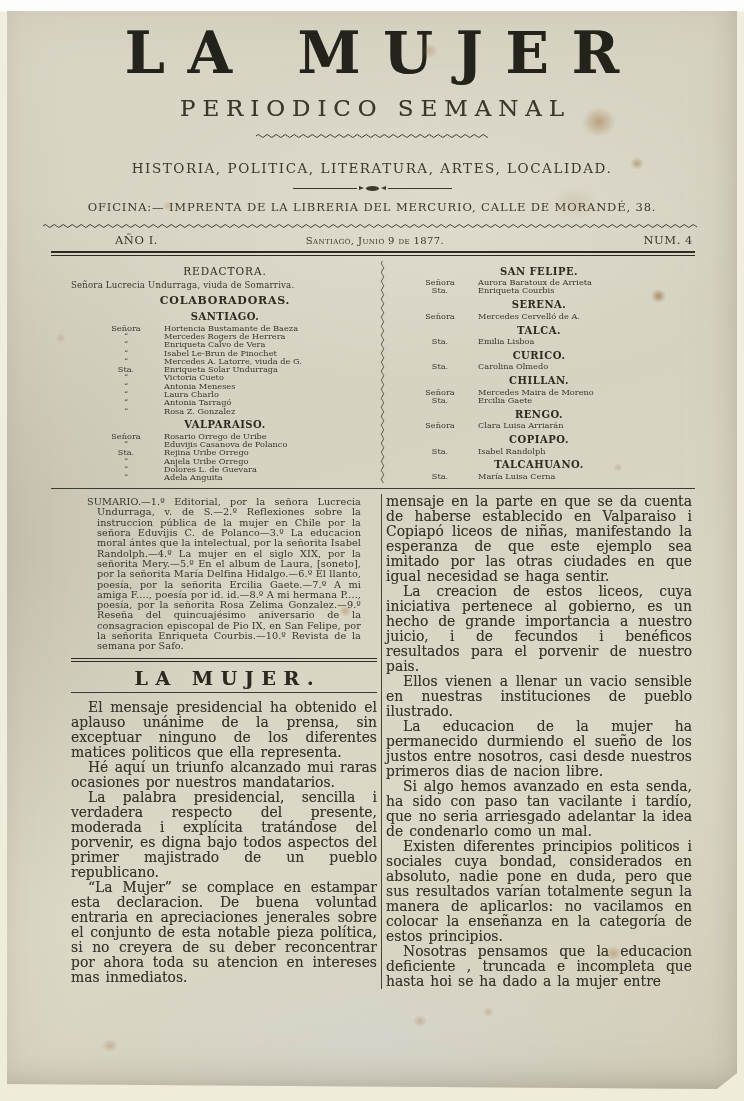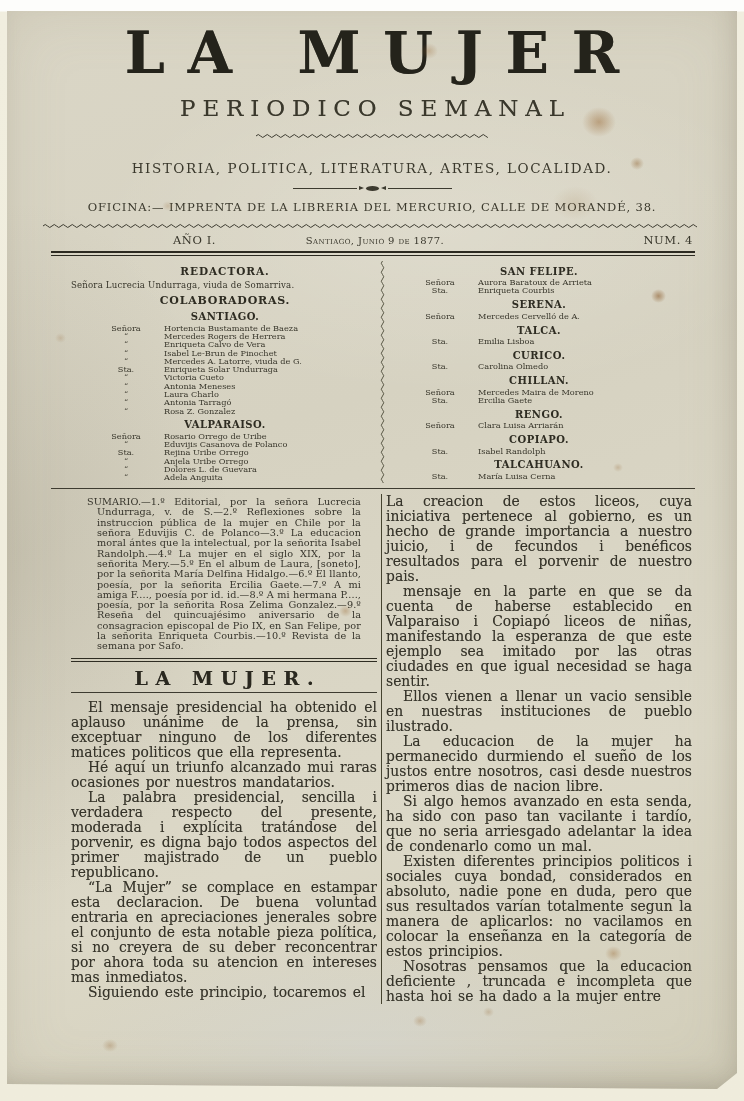--- a/index.html
+++ b/index.html
@@ -31,30 +31,30 @@
   .wave-s{display:block;margin:11px auto 0;}
   .tagline{margin-top:22px;font-size:13.5px;letter-spacing:.115em;color:#3a382c;}
   .ornament{margin:9px auto 0;display:flex;align-items:center;justify-content:center;height:6px;}
   .orn-line{width:64px;height:1px;background:#3c3a2f;}
   .orn-tri-r{width:0;height:0;border-left:5px solid #3c3a2f;border-top:2.5px solid transparent;border-bottom:2.5px solid transparent;margin:0 2px;}
   .orn-tri-l{width:0;height:0;border-right:5px solid #3c3a2f;border-top:2.5px solid transparent;border-bottom:2.5px solid transparent;margin:0 2px;}
   .orn-oval{width:13px;height:5px;background:#3c3a2f;border-radius:50%;}
   .office{margin-top:9px;font-size:11.5px;letter-spacing:.075em;color:#3a382c;white-space:nowrap;}
   .wave-f{display:block;margin:8px 38px 0 36px;}
   .dateline{display:flex;align-items:baseline;margin:5px 44px 0 50px;font-size:11.5px;}
-  .dateline .dl-left{flex:1;text-align:right;letter-spacing:.05em;}
+  .dateline .dl-left{flex:1;text-align:center;letter-spacing:.05em;}
   .dateline .dl-center{flex:2;text-align:center;font-variant:small-caps;letter-spacing:.04em;font-size:10px;}
   .dateline .dl-right{flex:1;text-align:right;letter-spacing:.05em;}
   .thick-rule{margin:4px 42px 0 44px;border-top:2.6px solid #2c2a21;border-bottom:1px solid #2c2a21;height:2px;}
   
   .staff{display:flex;margin:5px 44px 0 64px;min-height:222px;}
   .staff-col{width:calc(50% - 3px);}
   .staff-divider{width:6px;position:relative;}
   .staff-divider svg{position:absolute;left:0;top:0;height:100%;}
-  .staff-h1{font-size:10.5px;font-weight:bold;letter-spacing:.09em;text-align:center;margin-top:4px;color:#2e2c22;}
+  .staff-h1{font-size:10.5px;font-weight:normal;letter-spacing:.09em;text-align:center;margin-top:4px;color:#2e2c22;}
   .staff-h2{font-size:11px;font-weight:bold;letter-spacing:.07em;text-align:center;margin-top:4px;color:#2e2c22;}
   .staff-name-line{font-size:8.6px;text-align:left;margin:2.5px 0 2px;letter-spacing:.02em;}
   .city-h{font-size:10px;font-weight:bold;letter-spacing:.05em;text-align:center;margin:3.5px 0 2.5px;color:#2e2c22;transform:scaleY(1.15);}
   .mrow{display:flex;font-size:8.2px;line-height:8.3px;white-space:nowrap;}
   .mtitle{flex:none;margin-left:26px;width:58px;text-align:center;}
   .mname{margin-left:9px;}
   .hrule{margin:5px 42px 0 44px;border-top:1px solid #3d3b30;}
   
   .columns{display:flex;margin:5px 44px 0 64px;align-items:stretch;}
   .col{width:calc(50% - 5px);}
@@ -271,28 +271,27 @@
     <div class="col">
       <p class="sumario">SUMARIO.—1.º Editorial, por la señora Lucrecia Undurraga, v. de S.—2.º Reflexiones sobre la instruccion pública de la mujer en Chile por la señora Eduvijis C. de Polanco—3.º La educacion moral ántes que la intelectual, por la señorita Isabel Randolph.—4.º La mujer en el siglo XIX, por la señorita Mery.—5.º En el album de Laura, [soneto], por la señorita María Delfina Hidalgo.—6.º El llanto, poesía, por la señorita Ercilia Gaete.—7.º A mi amiga F...., poesía por id. id.—8.º A mi hermana P...., poesía, por la señorita Rosa Zelima Gonzalez.—9.º Reseña del quincuajésimo aniversario de la consagracion episcopal de Pio IX, en San Felipe, por la señorita Enriqueta Courbis.—10.º Revista de la semana por Safo.</p>
       <div class="double-rule"></div>
       <h2 class="art-heading">LA MUJER.</h2>
       <div class="thin-rule"></div>
       <div id="body-left" class="bodytext">
           <p>El mensaje presidencial ha obtenido el aplauso unánime de la prensa, sin exceptuar ninguno de los diferentes matices politicos que ella representa.</p>
           <p>Hé aquí un triunfo alcanzado mui raras ocasiones por nuestros mandatarios.</p>
           <p>La palabra presidencial, sencilla i verdadera respecto del presente, moderada i explícita tratándose del porvenir, es digna bajo todos aspectos del primer majistrado de un pueblo republicano.</p>
           <p>“La Mujer” se complace en estampar esta declaracion. De buena voluntad entraria en apreciaciones jenerales sobre el conjunto de esta notable pieza política, si no creyera de su deber reconcentrar por ahora toda su atencion en intereses mas inmediatos.</p>
-          <p>Siguiendo este principio, tocaremos el</p>
         </div>
     </div>
     <div class="vrule"></div>
     <div class="col">
       <div id="body-right" class="bodytext noindent-first">
+          <p>mensaje en la parte en que se da cuenta de haberse establecido en Valparaiso i Copiapó liceos de niñas, manifestando la esperanza de que este ejemplo sea imitado por las otras ciudades en que igual necesidad se haga sentir.</p>
           <p>La creacion de estos liceos, cuya iniciativa pertenece al gobierno, es un hecho de grande importancia a nuestro juicio, i de fecundos i benéficos resultados para el porvenir de nuestro pais.</p>
-          <p>mensaje en la parte en que se da cuenta de haberse establecido en Valparaiso i Copiapó liceos de niñas, manifestando la esperanza de que este ejemplo sea imitado por las otras ciudades en que igual necesidad se haga sentir.</p>
           <p>Ellos vienen a llenar un vacio sensible en nuestras instituciones de pueblo ilustrado.</p>
           <p>La educacion de la mujer ha permanecido durmiendo el sueño de los justos entre nosotros, casi desde nuestros primeros dias de nacion libre.</p>
           <p>Si algo hemos avanzado en esta senda, ha sido con paso tan vacilante i tardío, que no seria arriesgado adelantar la idea de condenarlo como un mal.</p>
           <p>Existen diferentes principios politicos i sociales cuya bondad, considerados en absoluto, nadie pone en duda, pero que sus resultados varían totalmente segun la manera de aplicarlos: no vacilamos en colocar la enseñanza en la categoría de estos principios.</p>
           <p>Nosotras pensamos que la educacion deficiente , truncada e incompleta que hasta hoi se ha dado a la mujer entre</p>
         </div>
     </div>
   </section>
 
 </div>

